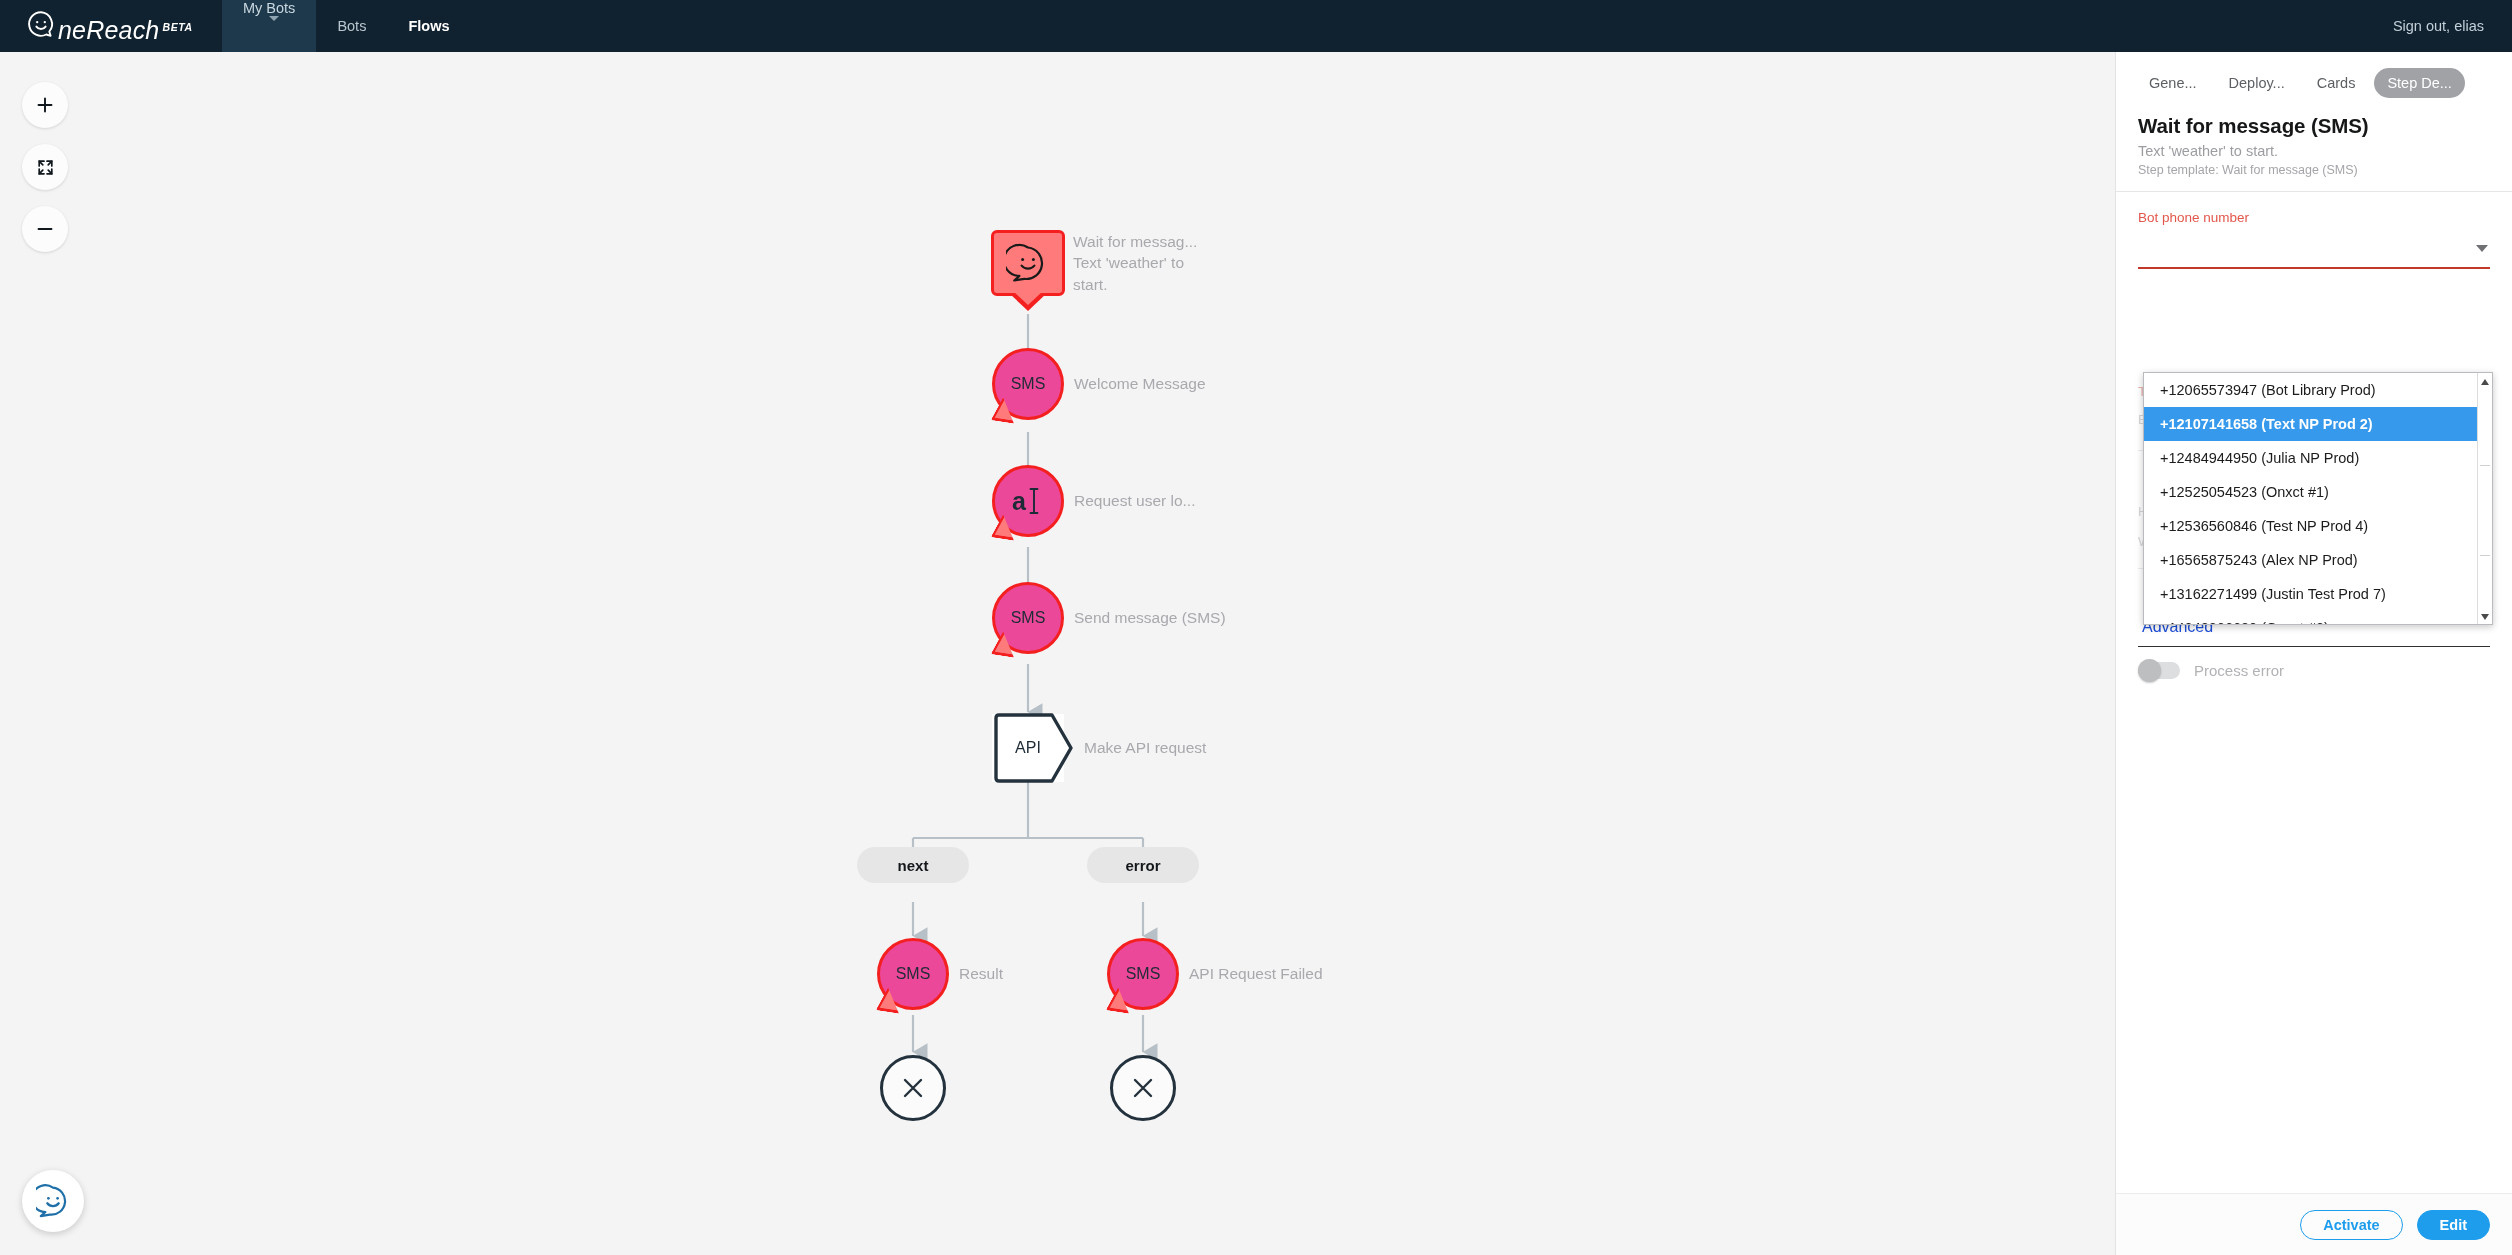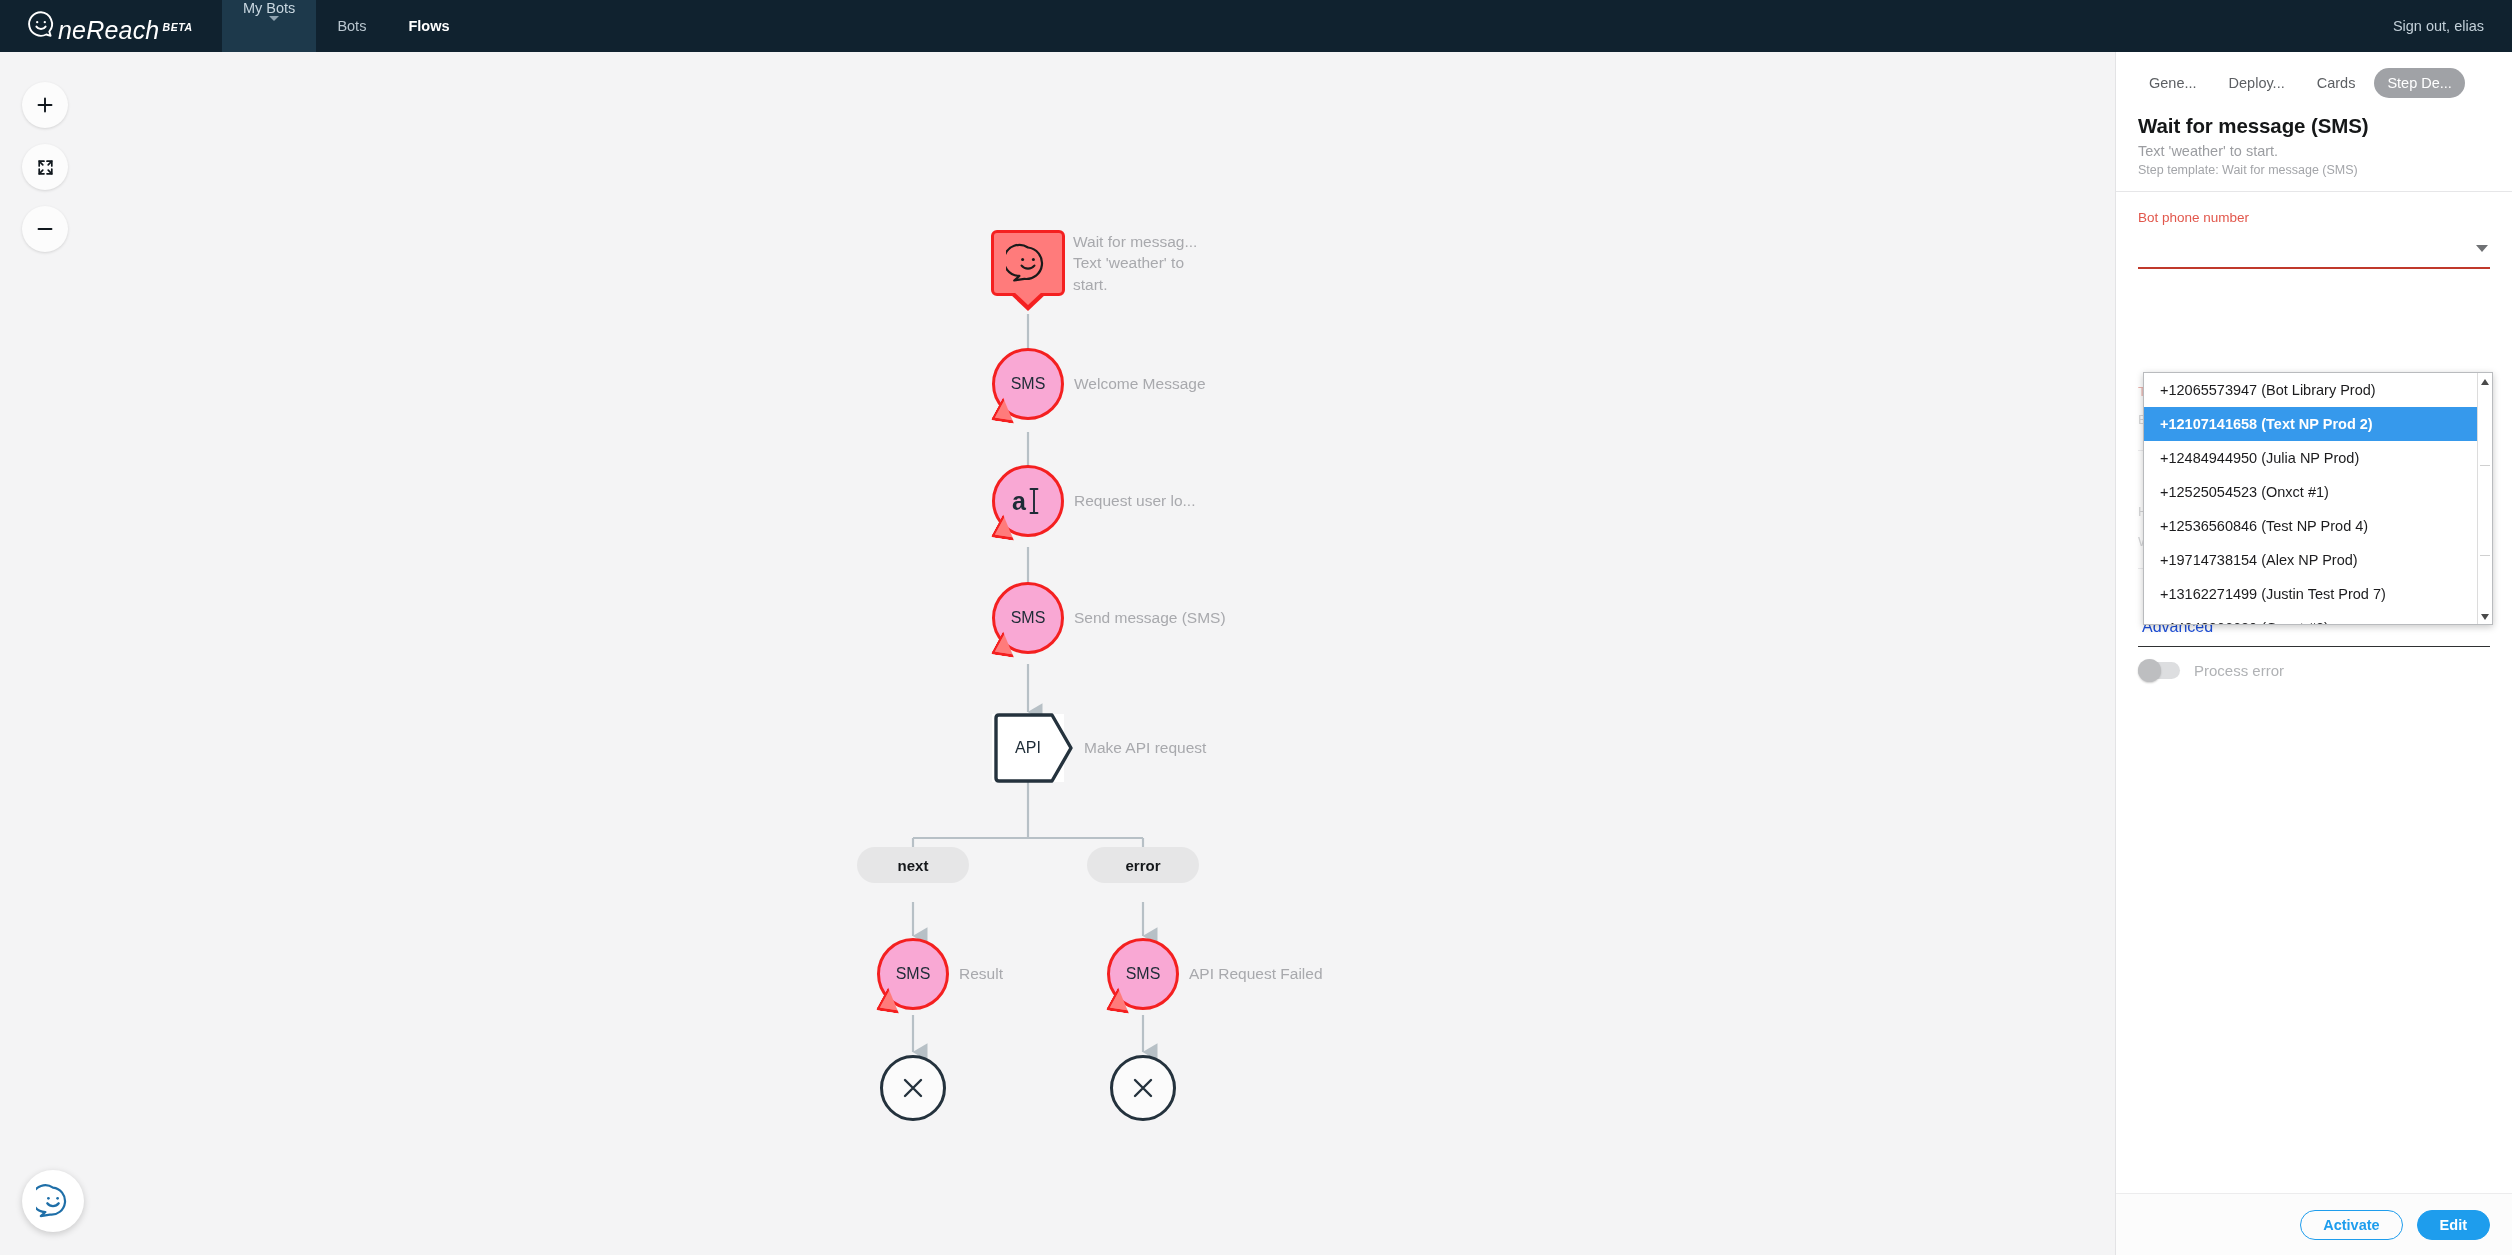--- a/index.html
+++ b/index.html
@@ -75,21 +75,21 @@
   
   .node-wrap { position: absolute; }
   .node-label {
     position: absolute; left: 82px; top: 50%;
     transform: translateY(-50%);
     color: #a8a9ad; font-size: 15.5px; line-height: 1.38;
     white-space: pre-line; width: 210px;
   }
   .sms-bubble {
     width: 72px; height: 72px; border-radius: 50%;
-    background: #f9a8d4; border: 3px solid #f42020;
+    background: #ec4899; border: 3px solid #f42020;
     display: flex; align-items: center; justify-content: center;
     position: relative; cursor: pointer;
   }
   .sms-bubble::after {
     content: ""; position: absolute;
     left: 1px; bottom: -5px;
     width: 22px; height: 20px;
     background: #ff7b7b;
     border-left: 3px solid #f42020;
     border-bottom: 3px solid #f42020;
@@ -535,21 +535,21 @@
   <div class="ghost" style="top:482px;">W</div>
   <div class="ghost-line" style="top:516px;"></div>
 
   <div id="dropdown">
     <div id="dd-list">
       <div class="dd-item">+12065573947 (Bot Library Prod)</div>
       <div class="dd-item hl">+12107141658 (Text NP Prod 2)</div>
       <div class="dd-item">+12484944950 (Julia NP Prod)</div>
       <div class="dd-item">+12525054523 (Onxct #1)</div>
       <div class="dd-item">+12536560846 (Test NP Prod 4)</div>
-      <div class="dd-item">+19714738154 (Alex NP Prod)</div>
+      <div class="dd-item">+16565875243 (Alex NP Prod)</div>
       <div class="dd-item">+13162271499 (Justin Test Prod 7)</div>
       <div class="dd-item">+14042366680 (Onxct #3)</div>
     </div>
     <div id="dd-scroll">
       <div class="dd-arrow" id="dd-arrow-up"></div>
       <div class="dd-tick" style="top:92px;"></div>
       <div class="dd-tick" style="top:182px;"></div>
       <div class="dd-arrow" id="dd-arrow-down"></div>
     </div>
   </div>

